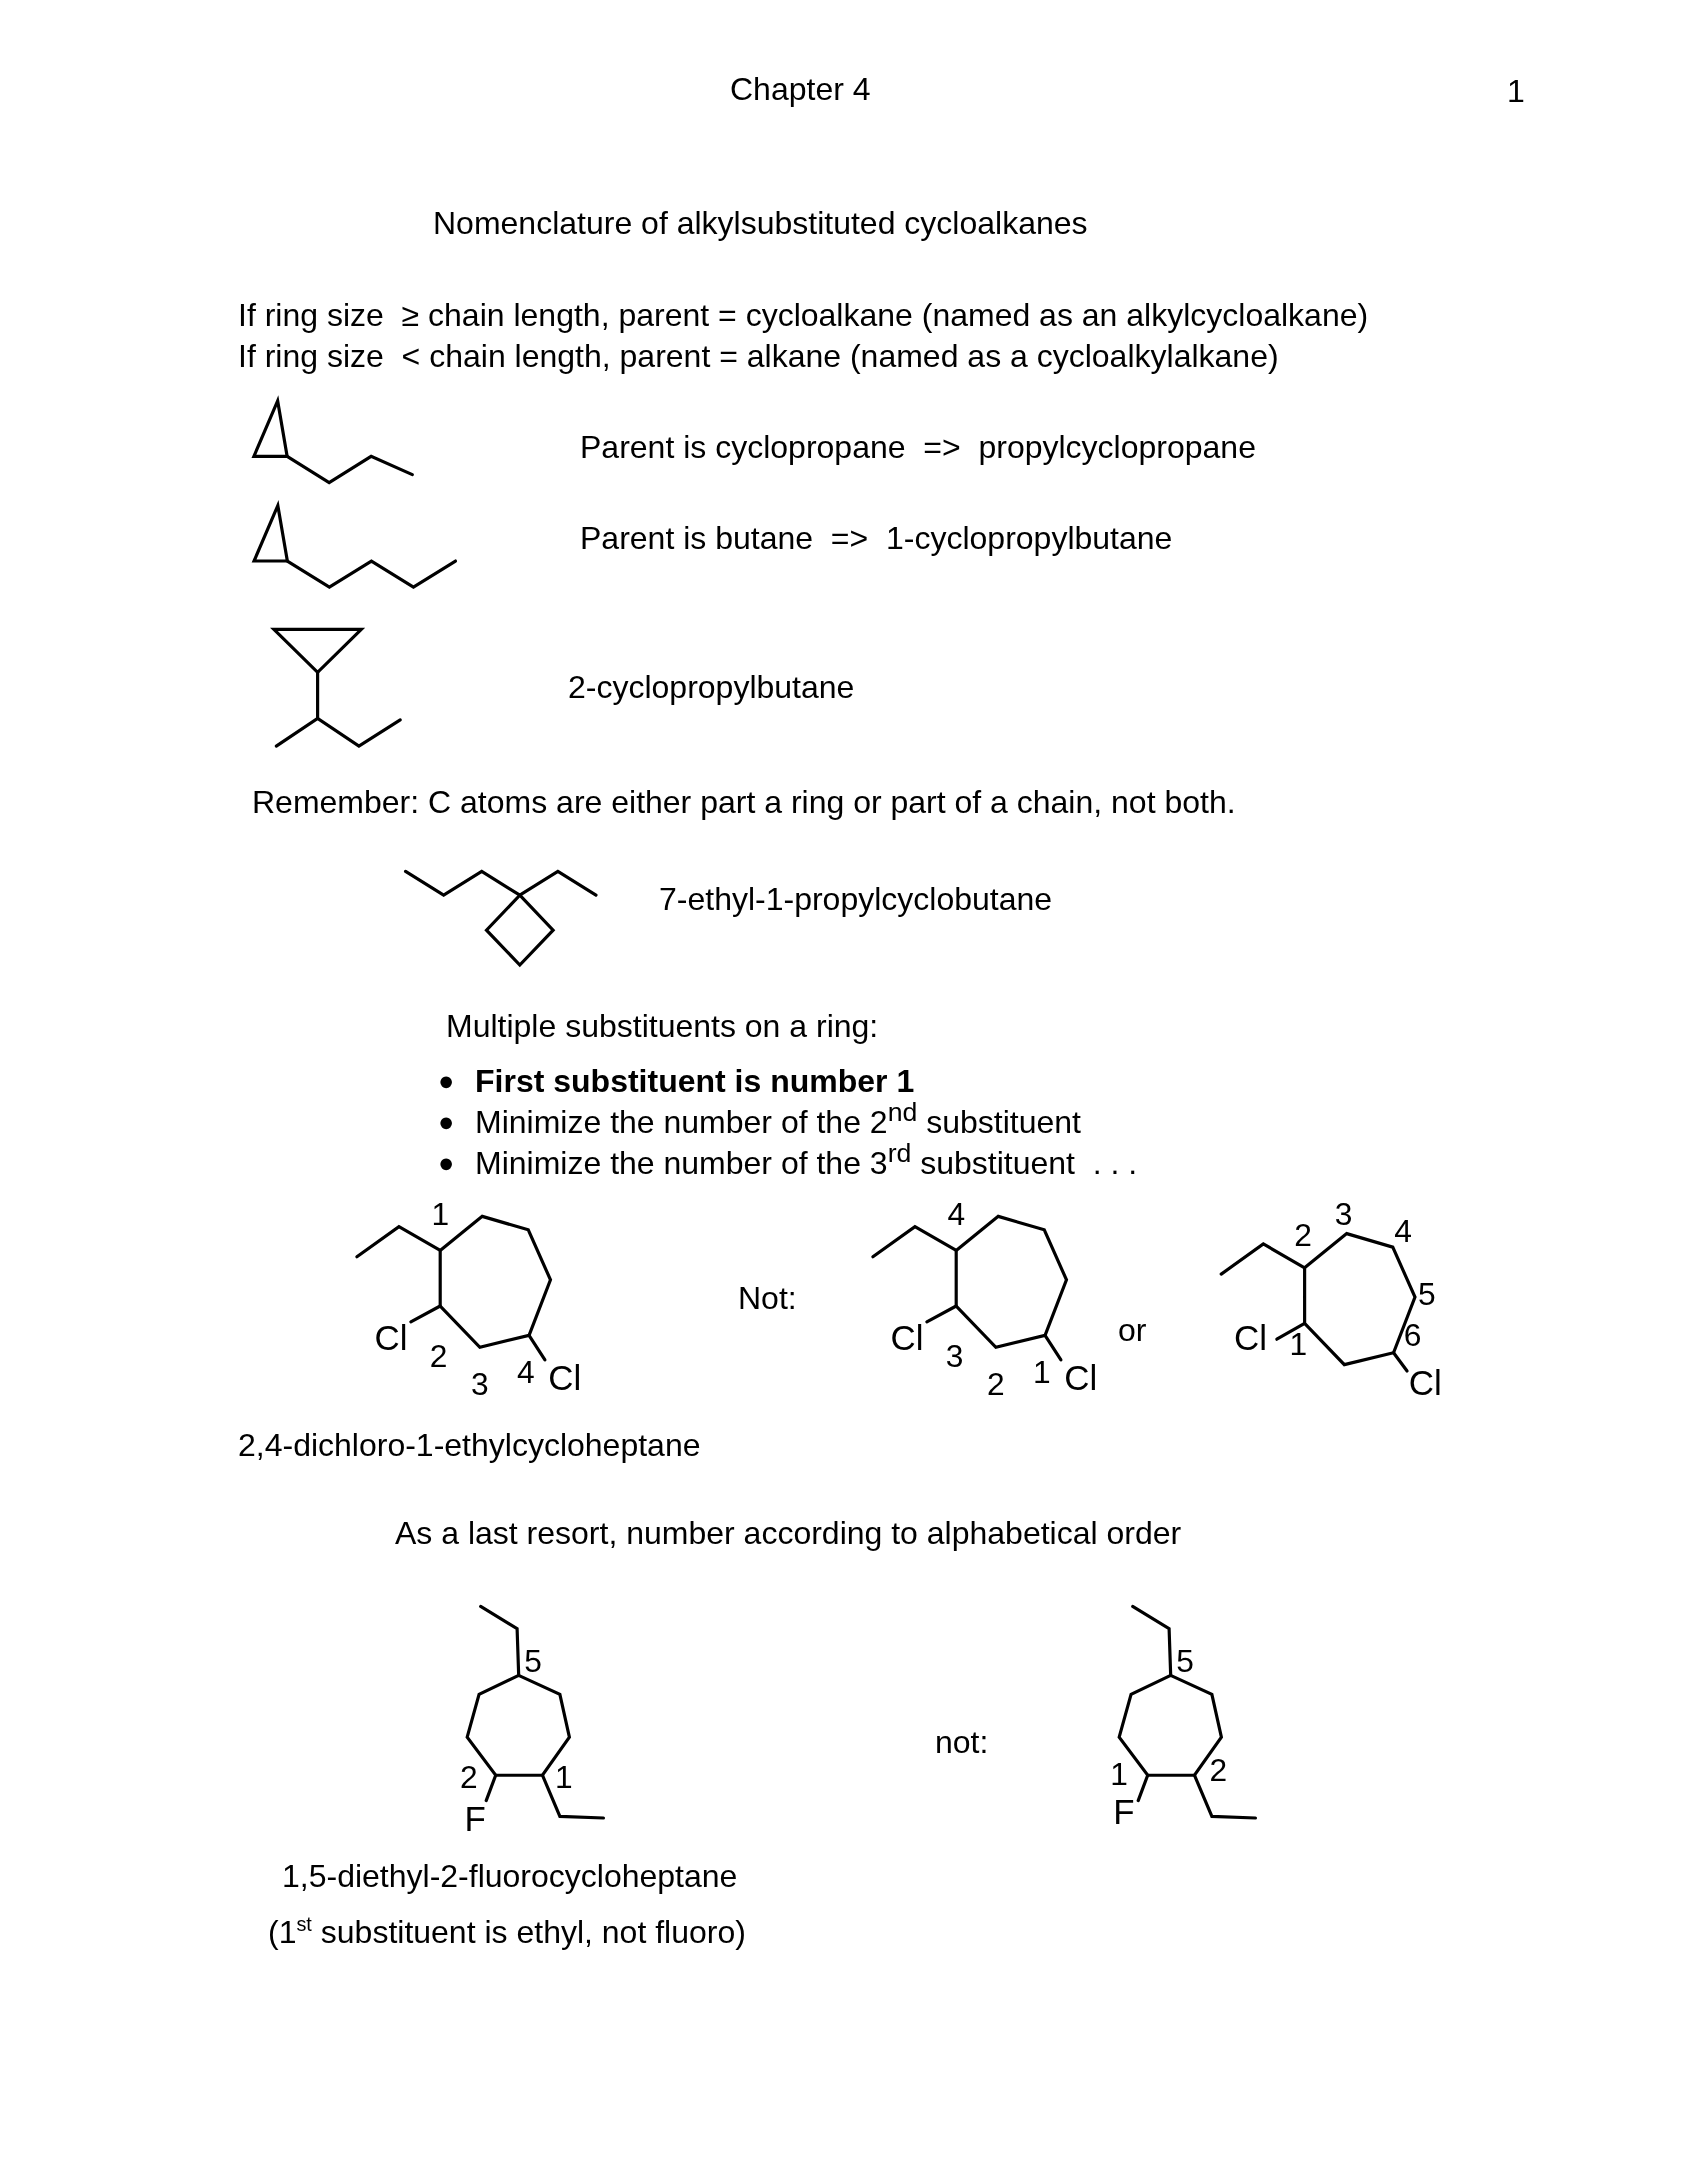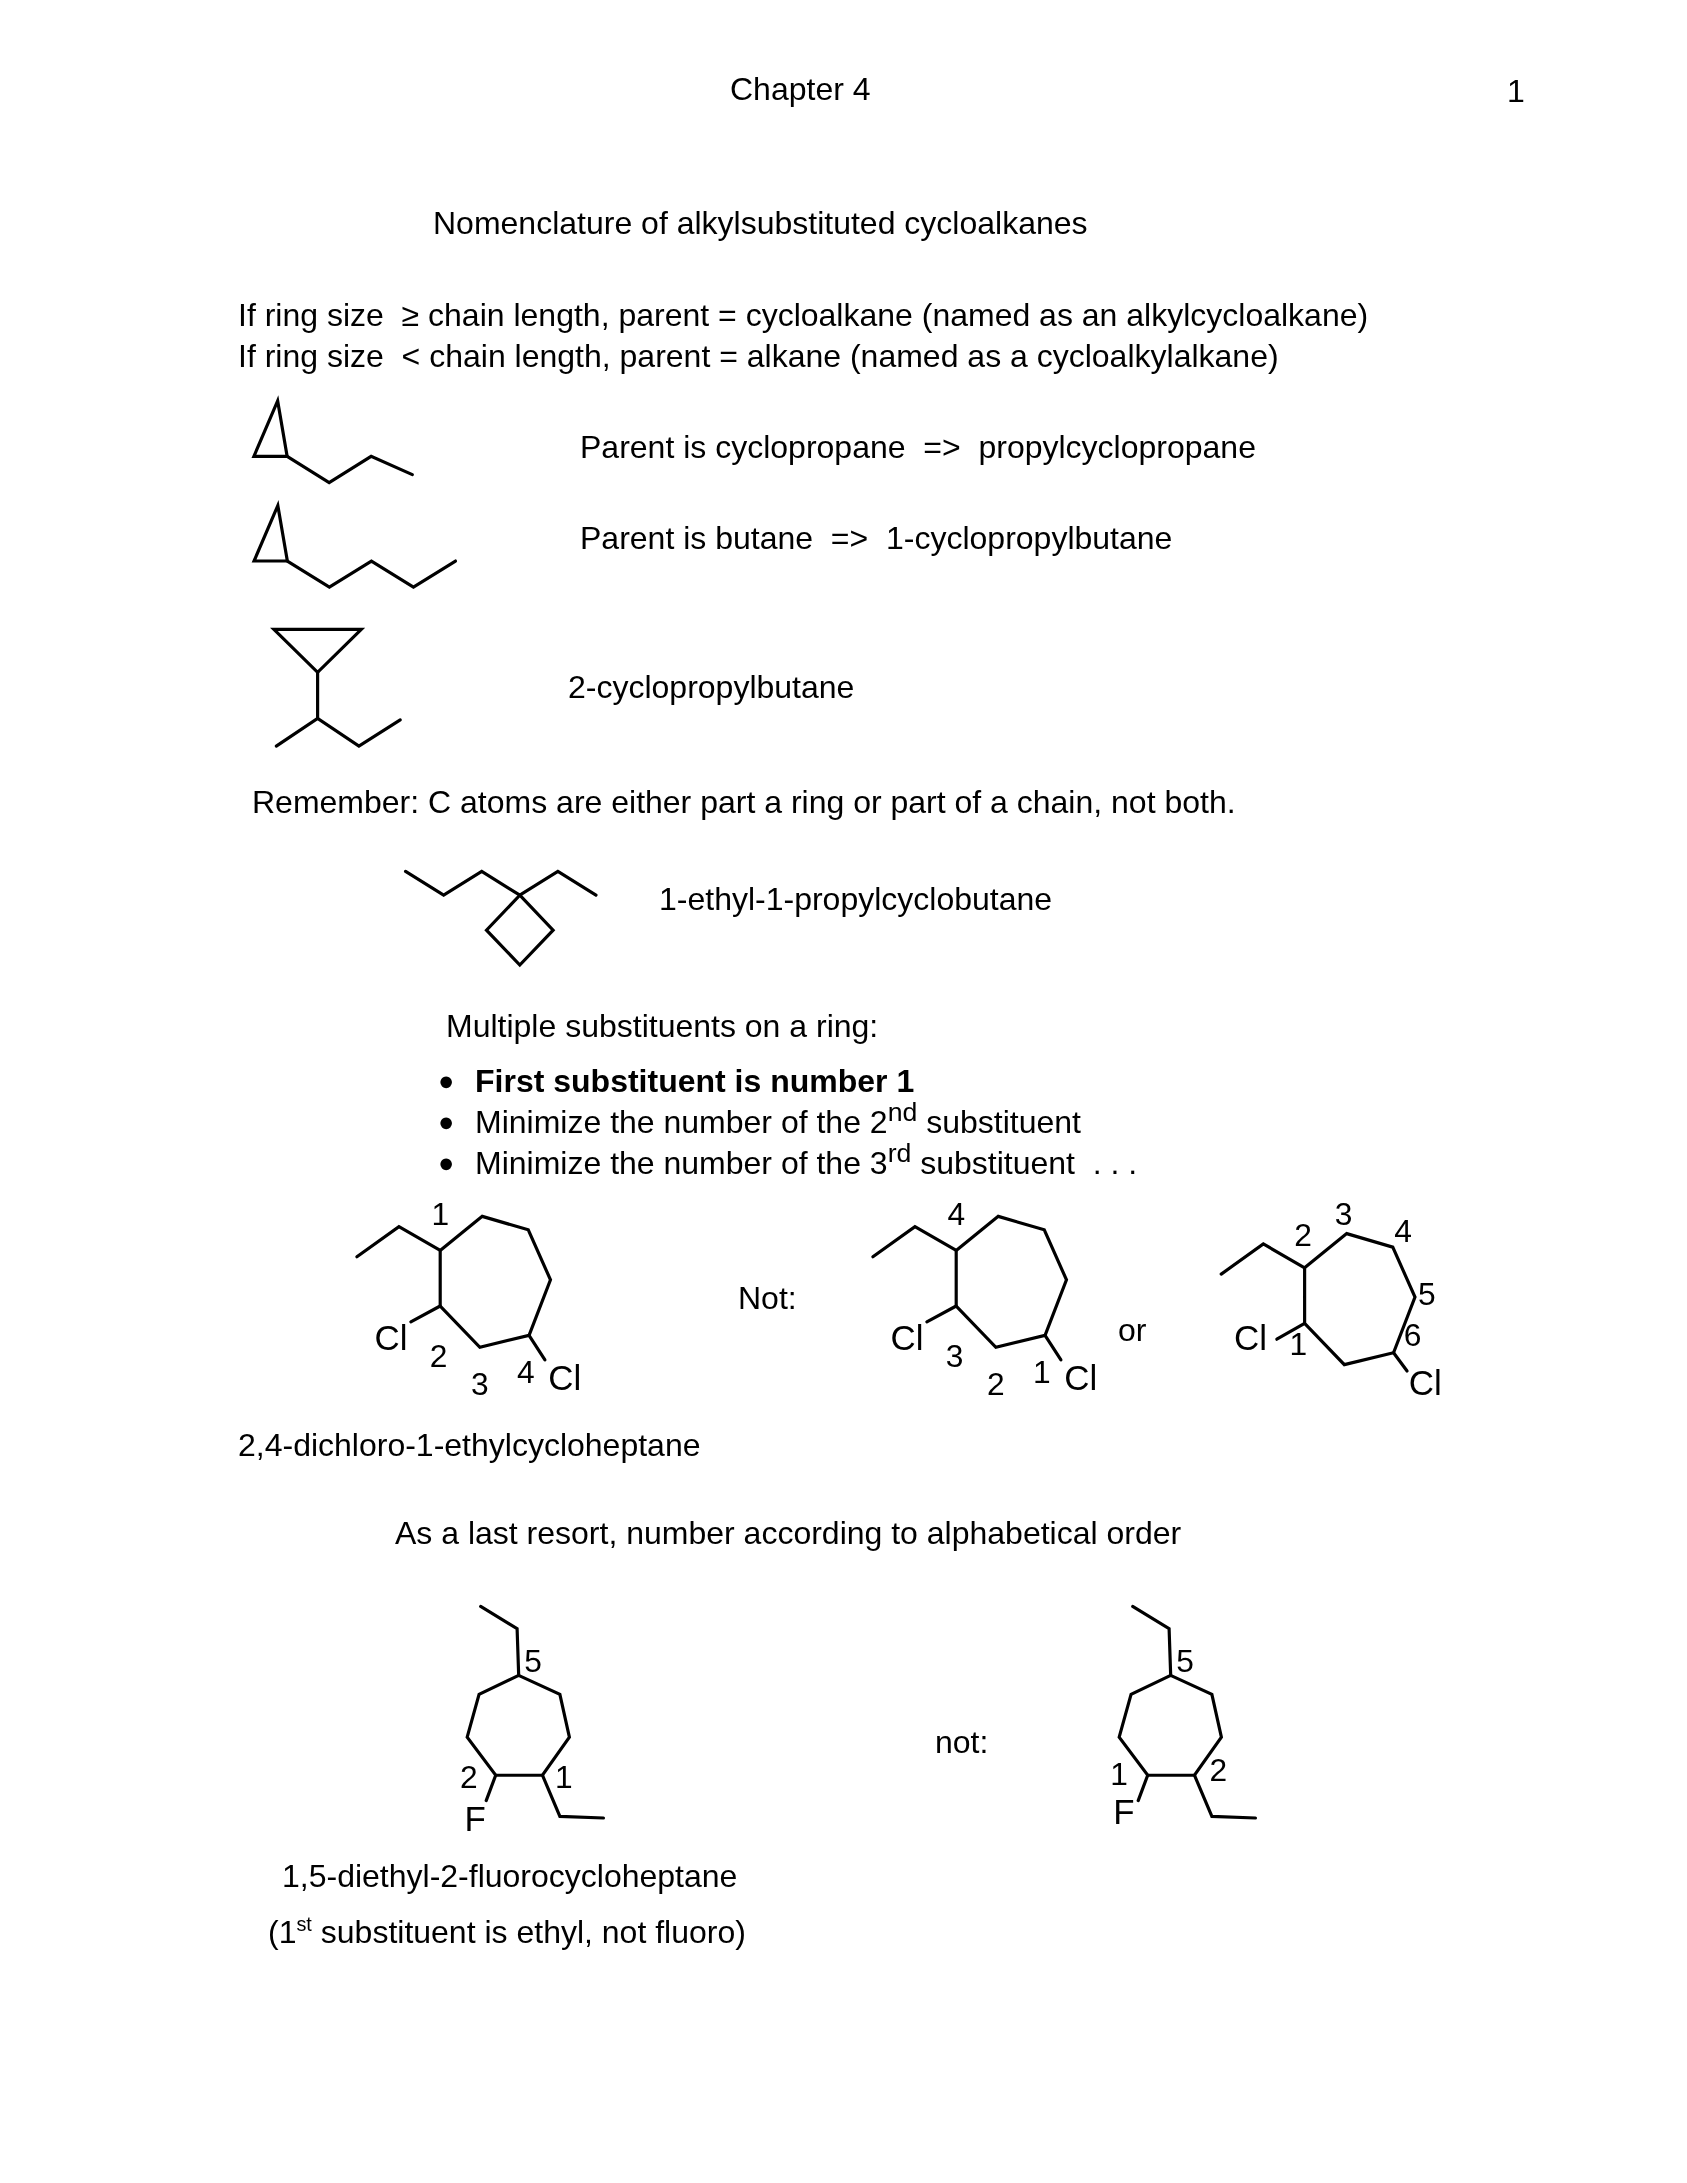--- a/index.html
+++ b/index.html
@@ -47,21 +47,21 @@
     <polyline class="bond" points="28,155 80,120 132,155 184,122"></polyline>
   </svg>
   <div class="t" style="left:568px;top:669px;">2-cyclopropylbutane</div>
 
   <div class="t" style="left:252px;top:784px;">Remember: C atoms are either part a ring or part of a chain, not both.</div>
 
   <svg style="left:377px;top:846px;" width="238" height="127" viewBox="0 0 300 160">
     <polygon class="bond" points="180,62 222,106 180,150 138,106"></polygon>
     <polyline class="bond" points="36,32 84,62 132,32 180,62 228,32 276,62"></polyline>
   </svg>
-  <div class="t" style="left:659px;top:881px;">1-ethyl-1-propylcyclobutane</div>
+  <div class="t" style="left:659px;top:881px;">7-ethyl-1-propylcyclobutane</div>
 
   <div class="t" style="left:438px;top:1008px;margin-left:8px;">Multiple substituents on a ring:</div>
   <div class="blt" style="left:438px;top:1056px;font-weight:bold;"><span class="dot">●</span><span>First substituent is number 1</span><sup></sup><span></span></div>
   <div class="blt" style="left:438px;top:1097px;"><span class="dot">●</span><span>Minimize the number of the 2</span><sup>nd</sup><span> substituent</span></div>
   <div class="blt" style="left:438px;top:1138px;"><span class="dot">●</span><span>Minimize the number of the 3</span><sup>rd</sup><span> substituent  . . .</span></div>
 
   <svg style="left:337px;top:1187px;" width="254" height="238" viewBox="0 0 320 300">
     <polygon class="bond" points="130,80 183,37 241,54 269,117 242,187 180,202 130,150"></polygon>
     <polyline class="bond" points="25,88 78,50 130,80"></polyline>
     <polyline class="bond" points="130,150 93,170"></polyline>

